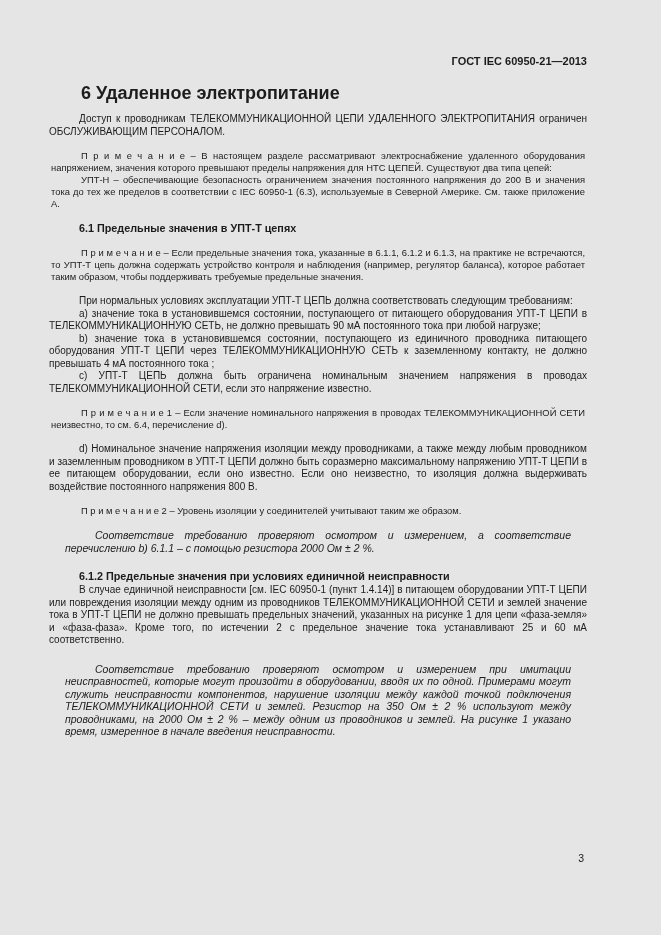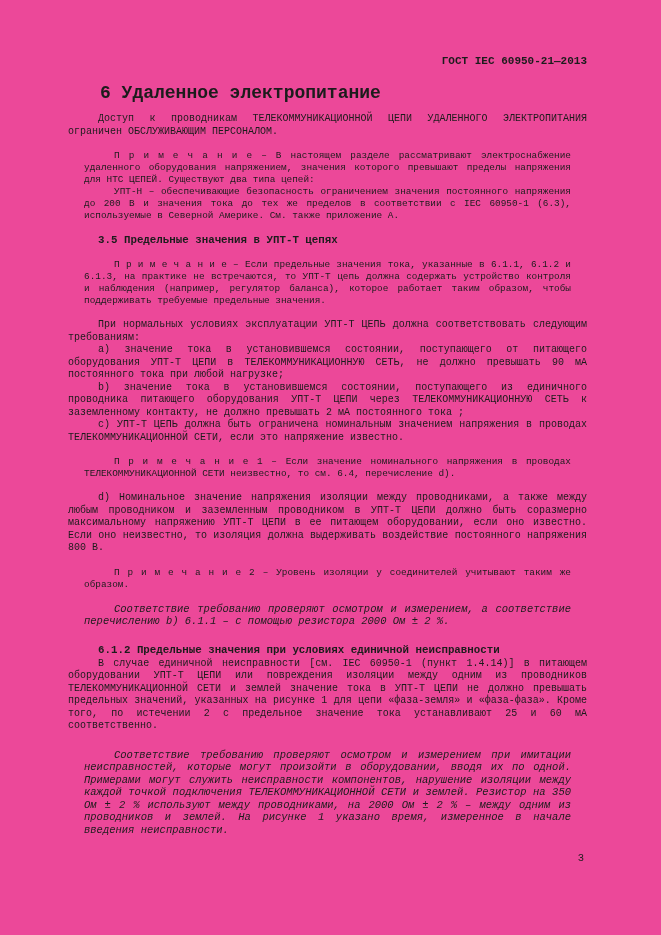--- a/index.html
+++ b/index.html
@@ -4,25 +4,25 @@
 <style>
   html, body {
     margin: 0;
     padding: 0;
     background: #ffffff;
   }
   .page {
     position: relative;
     width: 661px;
     height: 935px;
-    background: #ec4899;
+    background: #e5e5e5;
     color: #1c1c1c;
-    font-family: Liberation Mono, monospace;
+    font-family: Liberation Sans, sans-serif;
     box-sizing: border-box;
-    padding: 55px 74px 0 68px;
+    padding: 55px 74px 0 49px;
     overflow: hidden;
   }
   .doc-header {
     text-align: right;
     font-weight: bold;
     font-size: 11px;
     line-height: 13px;
     margin: 0 0 18px 0;
   }
   .h1title {
@@ -50,21 +50,21 @@
   p.em {
     font-style: italic;
     font-size: 10.5px;
     line-height: 12.5px;
     text-align: justify;
     text-indent: 30px;
     margin: 16px;
   }
   p.em.gap-top { margin-top: 12px; }
   .note-group {
-    margin: 12px 16px;
+    margin: 12px 2px;
   }
   p.note {
     font-size: 9.4px;
     line-height: 12px;
     text-align: justify;
     text-indent: 30px;
     margin: 0;
   }
   .page-number {
     position: absolute;
@@ -83,32 +83,32 @@
 
   <div class="h1title">6 Удаленное электропитание</div>
 
   <p class="body">Доступ к проводникам ТЕЛЕКОММУНИКАЦИОННОЙ ЦЕПИ УДАЛЕННОГО ЭЛЕКТРОПИТАНИЯ ограничен ОБСЛУЖИВАЮЩИМ ПЕРСОНАЛОМ.</p>
 
   <div class="note-group">
     <p class="note">П р и м е ч а н и е  – В настоящем разделе рассматривают электроснабжение удаленного оборудования напряжением, значения которого превышают пределы напряжения для НТС ЦЕПЕЙ. Существуют два типа цепей:</p>
     <p class="note">УПТ-Н – обеспечивающие безопасность ограничением значения постоянного напряжения до 200 В и значения тока до тех же пределов в соответствии с IEC 60950-1 (6.3), используемые в Северной Америке. См. также приложение А.</p>
   </div>
 
-  <div class="h2title">3.5 Предельные значения в УПТ-Т цепях</div>
+  <div class="h2title">6.1 Предельные значения в УПТ-Т цепях</div>
 
   <div class="note-group">
     <p class="note">П р и м е ч а н и е  – Если предельные значения тока, указанные в 6.1.1, 6.1.2 и 6.1.3, на практике не встречаются, то УПТ-Т цепь должна содержать устройство контроля и наблюдения (например, регулятор баланса), которое работает таким образом, чтобы поддерживать требуемые предельные значения.</p>
   </div>
 
 
   <p class="body">При нормальных условиях эксплуатации УПТ-Т ЦЕПЬ должна соответствовать следующим требованиям:</p>
 
   <p class="body">a) значение тока в установившемся состоянии, поступающего от питающего оборудования УПТ-Т ЦЕПИ в ТЕЛЕКОММУНИКАЦИОННУЮ СЕТЬ, не должно превышать 90 мА постоянного тока при любой нагрузке;</p>
 
-  <p class="body">b) значение тока в установившемся состоянии, поступающего из единичного проводника питающего оборудования УПТ-Т ЦЕПИ через ТЕЛЕКОММУНИКАЦИОННУЮ СЕТЬ к заземленному контакту, не должно превышать 2 мА постоянного тока ;</p>
+  <p class="body">b) значение тока в установившемся состоянии, поступающего из единичного проводника питающего оборудования УПТ-Т ЦЕПИ через ТЕЛЕКОММУНИКАЦИОННУЮ СЕТЬ к заземленному контакту, не должно превышать 4 мА постоянного тока ;</p>
 
   <p class="body">c) УПТ-Т ЦЕПЬ должна быть ограничена номинальным значением напряжения в проводах ТЕЛЕКОММУНИКАЦИОННОЙ СЕТИ, если это напряжение известно.</p>
 
   <div class="note-group">
     <p class="note">П р и м е ч а н и е  1  –  Если значение номинального напряжения в проводах ТЕЛЕКОММУНИКАЦИОННОЙ СЕТИ неизвестно, то см. 6.4, перечисление d).</p>
   </div>
 
   <p class="body">d) Номинальное значение напряжения изоляции между проводниками, а также между любым проводником и заземленным проводником в УПТ-Т ЦЕПИ должно быть соразмерно максимальному напряжению УПТ-Т ЦЕПИ в ее питающем оборудовании, если оно известно. Если оно неизвестно, то изоляция должна выдерживать воздействие постоянного напряжения 800 В.</p>
 
   <div class="note-group">

